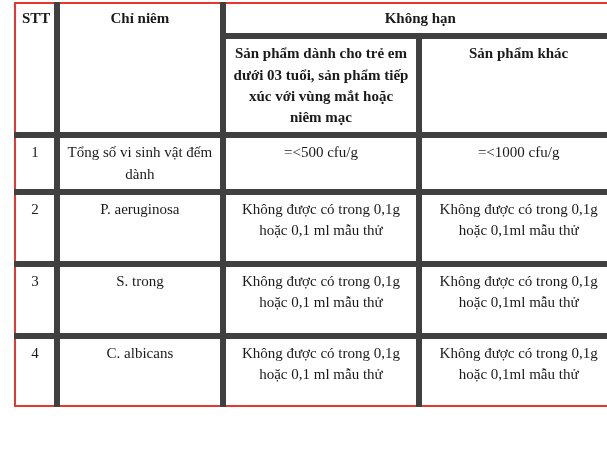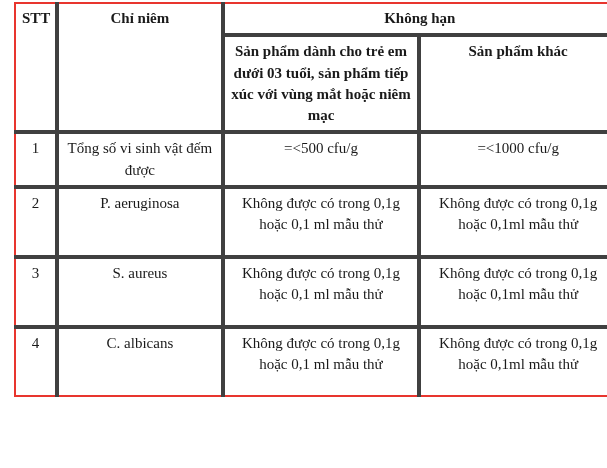--- a/index.html
+++ b/index.html
@@ -16,21 +16,21 @@
   }
   #limits-table {
     border-collapse: collapse;
     width: 603px;
     margin: 2px 0 0 14px;
     table-layout: fixed;
     border: 2px solid #e8352e;
   }
   #limits-table th,
   #limits-table td {
-    border: 4px solid #404040;
+    border: 6px solid #404040;
     padding: 4px 6px;
     text-align: center;
     vertical-align: top;
     font-size: 15px;
     line-height: 1.42;
   }
   #limits-table thead th {
     font-weight: bold;
   }
   
@@ -67,33 +67,33 @@
       <th colspan="2">Không hạn</th>
     </tr>
     <tr>
       <th class="hdr-sub">Sản phẩm dành cho trẻ em dưới 03 tuổi, sản phẩm tiếp xúc với vùng mắt hoặc niêm mạc</th>
       <th class="hdr-sub">Sản phẩm khác</th>
     </tr>
   </thead>
   <tbody>
     <tr class="row-first">
       <td class="cell-stt">1</td>
-      <td class="cell-criteria">Tổng số vi sinh vật đếm được</td>
+      <td class="cell-criteria">Tổng số vi sinh vật đếm dành</td>
       <td>=&lt;500 cfu/g</td>
       <td>=&lt;1000 cfu/g</td>
     </tr>
     <tr>
       <td class="cell-stt">2</td>
       <td class="cell-criteria">P. aeruginosa</td>
       <td class="tall-cell">Không được có trong 0,1g hoặc 0,1 ml mẫu thử</td>
       <td class="tall-cell">Không được có trong 0,1g hoặc 0,1ml mẫu thử</td>
     </tr>
     <tr>
       <td class="cell-stt">3</td>
-      <td class="cell-criteria">S. aureus</td>
+      <td class="cell-criteria">S. trong</td>
       <td class="tall-cell">Không được có trong 0,1g hoặc 0,1 ml mẫu thử</td>
       <td class="tall-cell">Không được có trong 0,1g hoặc 0,1ml mẫu thử</td>
     </tr>
     <tr>
       <td class="cell-stt">4</td>
       <td class="cell-criteria">C. albicans</td>
       <td class="tall-cell">Không được có trong 0,1g hoặc 0,1 ml mẫu thử</td>
       <td class="tall-cell">Không được có trong 0,1g hoặc 0,1ml mẫu thử</td>
     </tr>
   </tbody>

